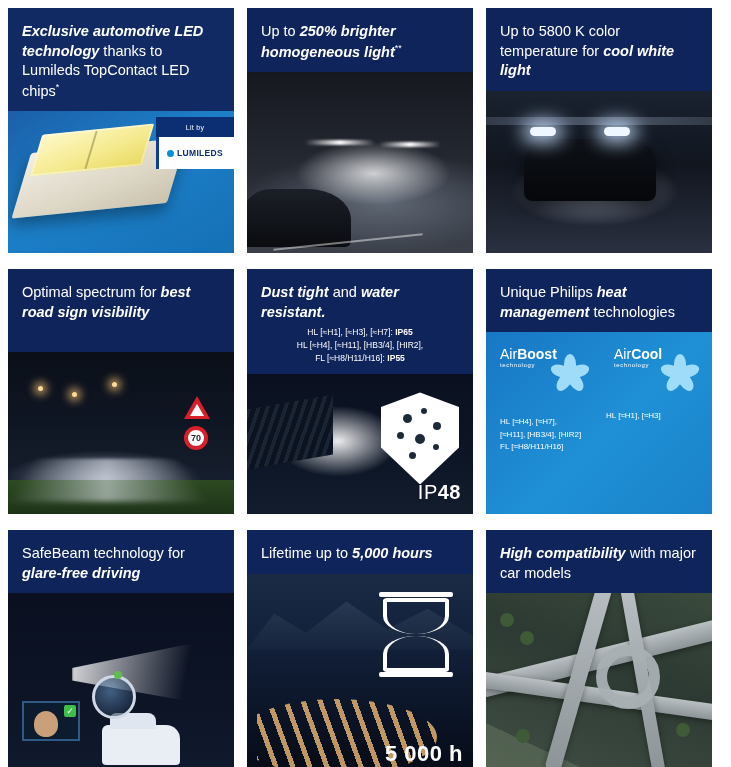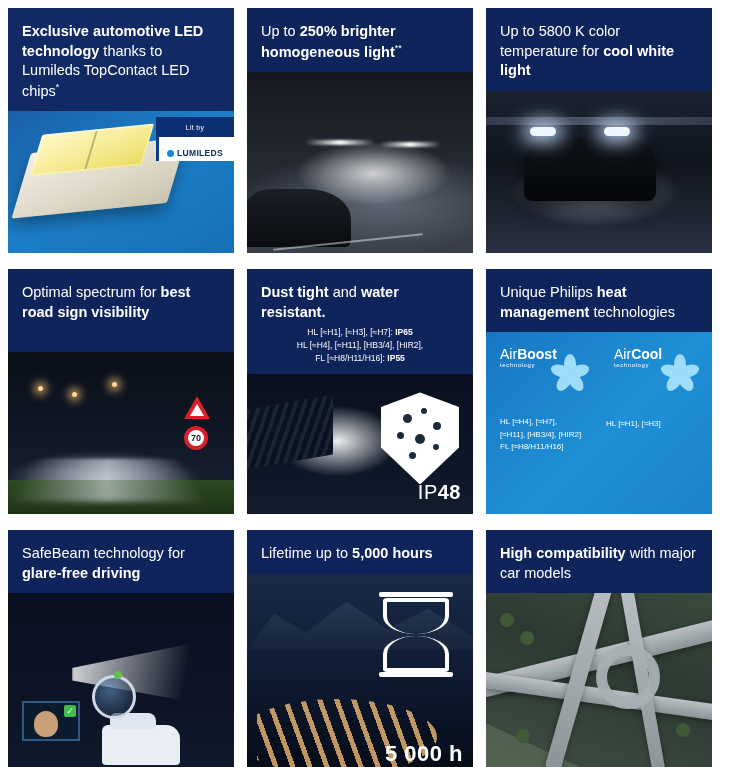--- a/index.html
+++ b/index.html
@@ -23,21 +23,21 @@
     display: flex;
     flex-direction: column;
   }
   .card-text {
     color: #ffffff;
     font-size: 14.5px;
     line-height: 1.35;
     padding: 14px 14px 10px 14px;
     z-index: 3;
   }
-  .card-text b { font-weight: bold; }
+  .card-text b { font-weight: bold; font-style: italic; }
   .sup { font-size: 9px; vertical-align: super; }
   .card-art {
     position: relative;
     flex: 1;
     overflow: hidden;
   }
 
   
   .c1 { background: #112a63; }
   .c1 .card-art { background: linear-gradient(150deg,#1b5fa8 0%,#1c7fc8 45%,#1570b5 100%); }
@@ -54,21 +54,21 @@
     transform: skewX(-22deg) rotate(-6deg);
     border-radius: 2px;
     box-shadow: inset 0 0 0 2px rgba(255,255,255,.4);
   }
   .chip-split {
     position: absolute; left: 82px; top: 20px; width: 2px; height: 38px;
     background: rgba(140,130,70,.55);
     transform: skewX(-22deg) rotate(-6deg);
   }
   .lumileds-badge {
-    position: absolute; right: 0; top: 6px; width: 78px; height: 44px;
+    position: absolute; right: 0; top: 6px; width: 78px; height: 52px;
     background: #ffffff; z-index: 4;
     border-left: 3px solid #0b3d91;
   }
   .lum-lit {
     position: absolute; right: 0; top: 0; width: 78px; height: 20px;
     background: #0b2f72; color: #fff; font-size: 7px;
     display: flex; align-items: center; justify-content: center; letter-spacing: .3px;
   }
   .lum-logo {
     position: absolute; right: 0; top: 20px; width: 78px; height: 32px;
@@ -215,21 +215,21 @@
   }
   .c6 .fan span {
     position:absolute; left:16px; top:2px; width:12px; height:20px;
     background:#9fdcfa; border-radius: 60% 60% 40% 40%;
     transform-origin: 50% 100%;
   }
   .c6 .f1 { left:62px; top:20px; }
   .c6 .f2 { left:172px; top:20px; }
   .c6 .lst { position:absolute; color:#ffffff; font-size:8px; line-height:1.55; }
   .c6 .l1 { left:14px; top:84px; }
-  .c6 .l2 { left:120px; top:78px;margin-top:8px; }
+  .c6 .l2 { left:120px; top:78px; }
 
   
   .c7 .card-art { background:#070b14; }
   .c7 .scene { position:absolute; inset:0;
     background: linear-gradient(180deg,#0a1020 0%,#0d1426 60%,#101a2e 100%); }
   .c7 .beam {
     position:absolute; left:64px; top:44px; width:150px; height:70px;
     background: linear-gradient(100deg, rgba(255,255,255,.85), rgba(255,255,255,0) 75%);
     clip-path: polygon(0% 44%, 100% 0%, 100% 100%, 0% 62%);
     filter: blur(1px);

